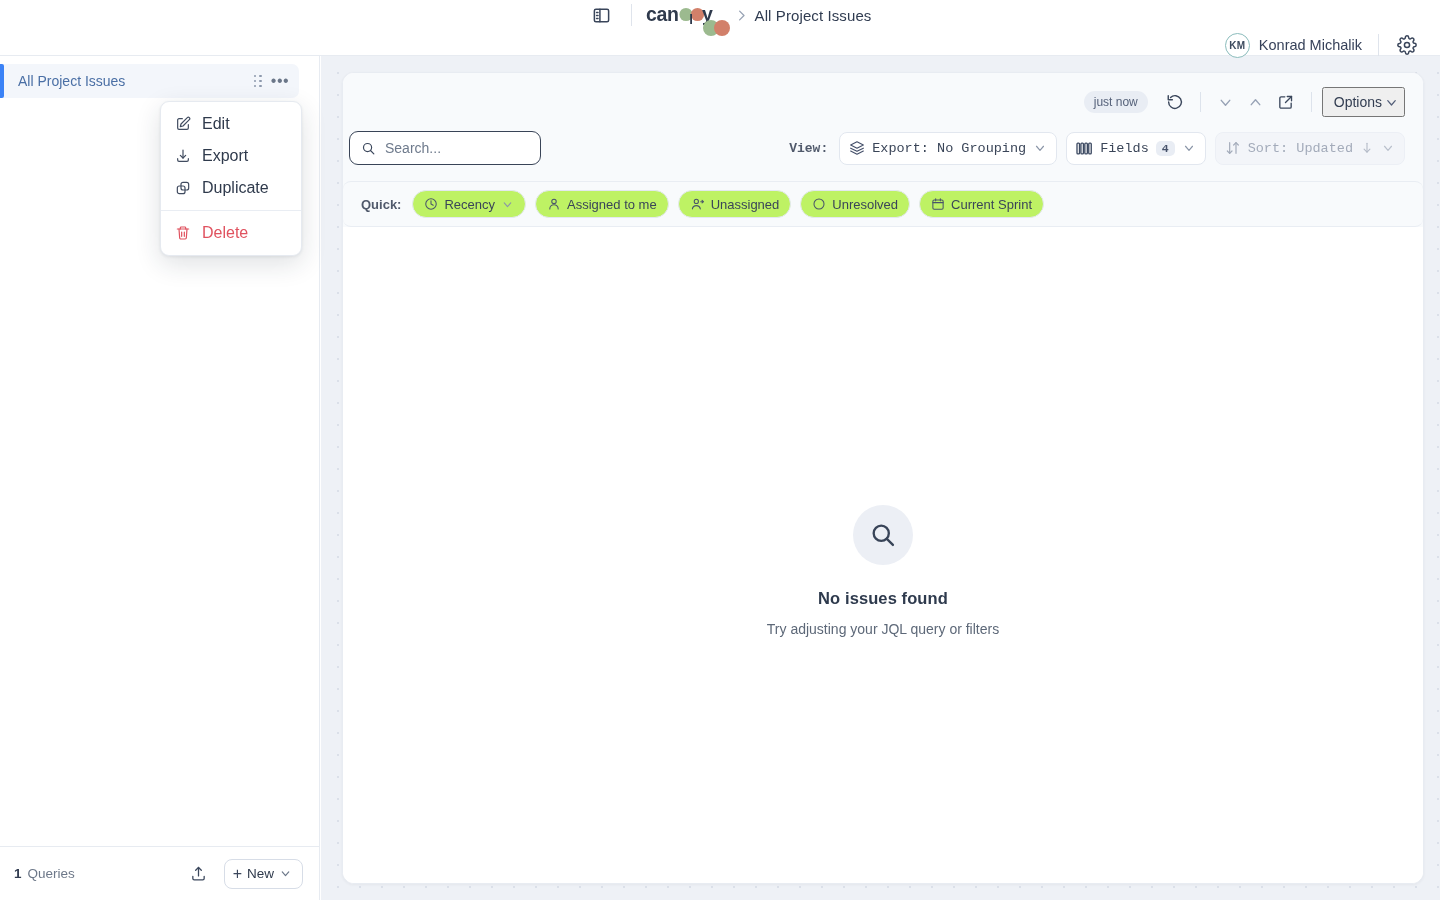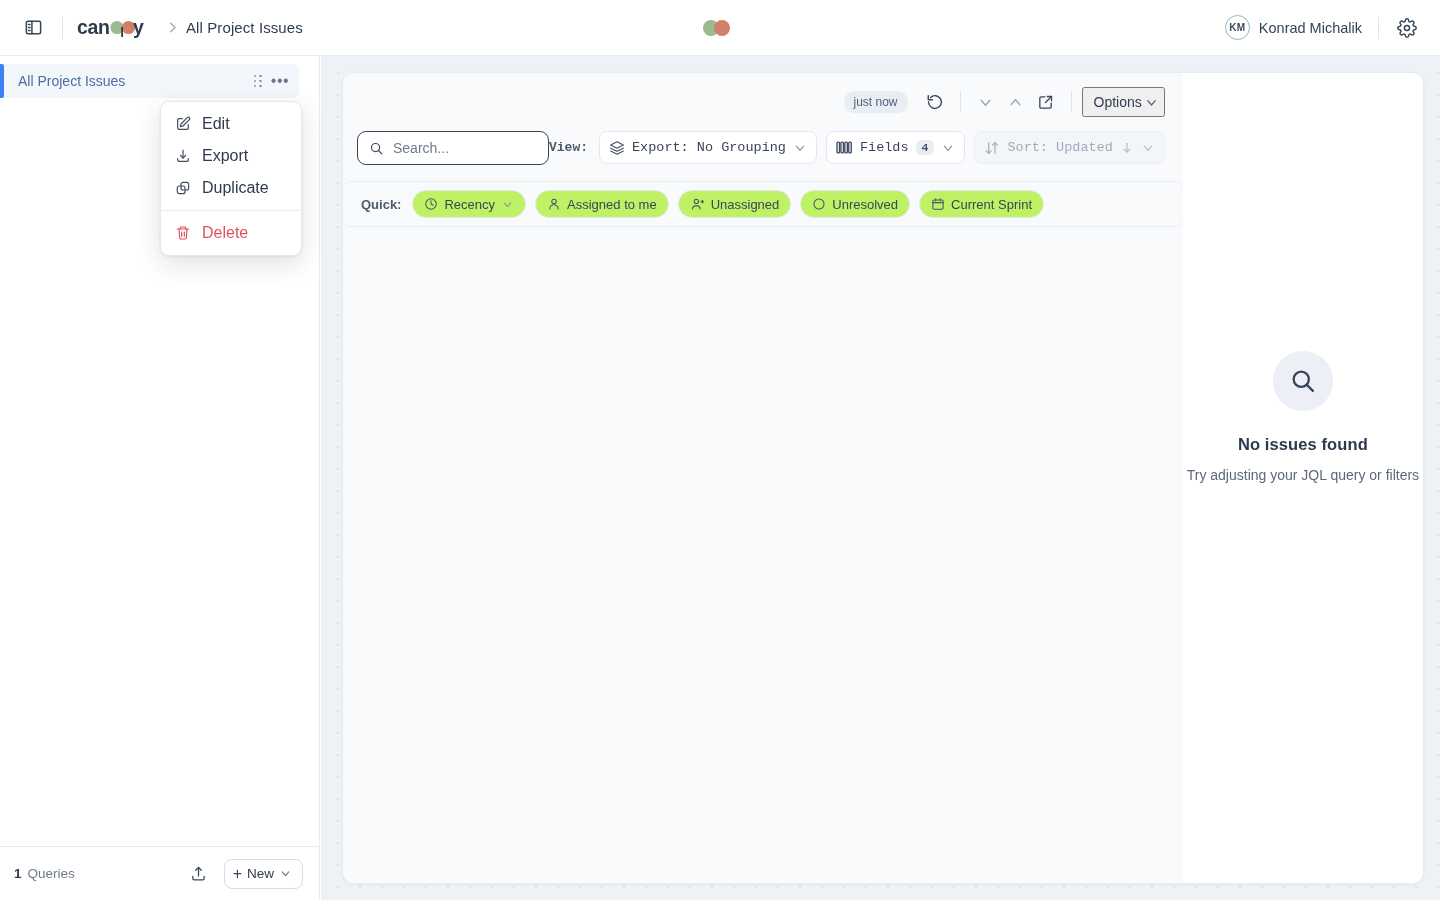--- a/index.html
+++ b/index.html
@@ -16,20 +16,21 @@
   
   #topbar {
     position: absolute;
     left: 0; top: 0;
     width: 1440px; height: 56px;
     background: #ffffff;
     border-bottom: 1px solid #e7ebf1;
     display: flex;
     align-items: center;
     z-index: 40;
+    flex-direction: column;
   }
   .tb-left { display: flex; align-items: center; padding-left: 18px; gap: 0; }
   .icon-btn {
     width: 30px; height: 30px;
     display: flex; align-items: center; justify-content: center;
     border-radius: 6px;
     color: #39455a;
   }
   .tb-sep {
     width: 1px; height: 22px; background: #dfe4ec; margin: 0 14px;
@@ -157,21 +158,21 @@
   #panel {
     position: absolute;
     left: 342px; top: 72px;
     width: 1082px; height: 812px;
     background: #ffffff;
     border-radius: 12px;
     border: 1px solid #e8ecf2;
     box-shadow: 0 1px 3px rgba(35,45,65,.05);
     overflow: hidden;
     z-index: 30;
-    display: flex; flex-direction: row;
+    display: flex; flex-direction: column;
   }
   .panel-head {
     background: #f8fafc;
     padding: 0;
   }
   
   .ptool {
     height: 58px; display: flex; align-items: center; justify-content: flex-end;
     padding: 0 18px 0 0; gap: 0;
   }
@@ -185,21 +186,21 @@
     color: #3b475c; border-radius: 6px;
   }
   .tool-ico.muted { color: #98a3b6; }
   .vsep { width: 1px; height: 20px; background: #dde3ec; margin: 0 10px; }
   .opt-btn {
     display: flex; align-items: center; gap: 2px;
     font-size: 14px; color: #323d51; padding: 0 4px 0 10px; height: 30px;
   }
 
   
-  .psearch { display: flex; align-items: flex-start; padding: 0 18px 16px 14px; }
+  .psearch { display: flex; align-items: center; padding: 0 18px 16px 6px; }
   .search-box {
     display: flex; align-items: center; gap: 9px;
     width: 192px; height: 34px;
     border: 1.3px solid #394457; border-radius: 9px;
     background: #ffffff; padding: 0 11px;
   }
   .search-box .ph { font-size: 14px; color: #6e7a8c; }
   .view-group { margin-left: auto; display: flex; align-items: center; gap: 9px; font-family: Liberation Mono, monospace; }
   .view-label { font-size: 13px; color: #50596b; font-weight: bold; margin-right: 2px; }
   .ctl {

